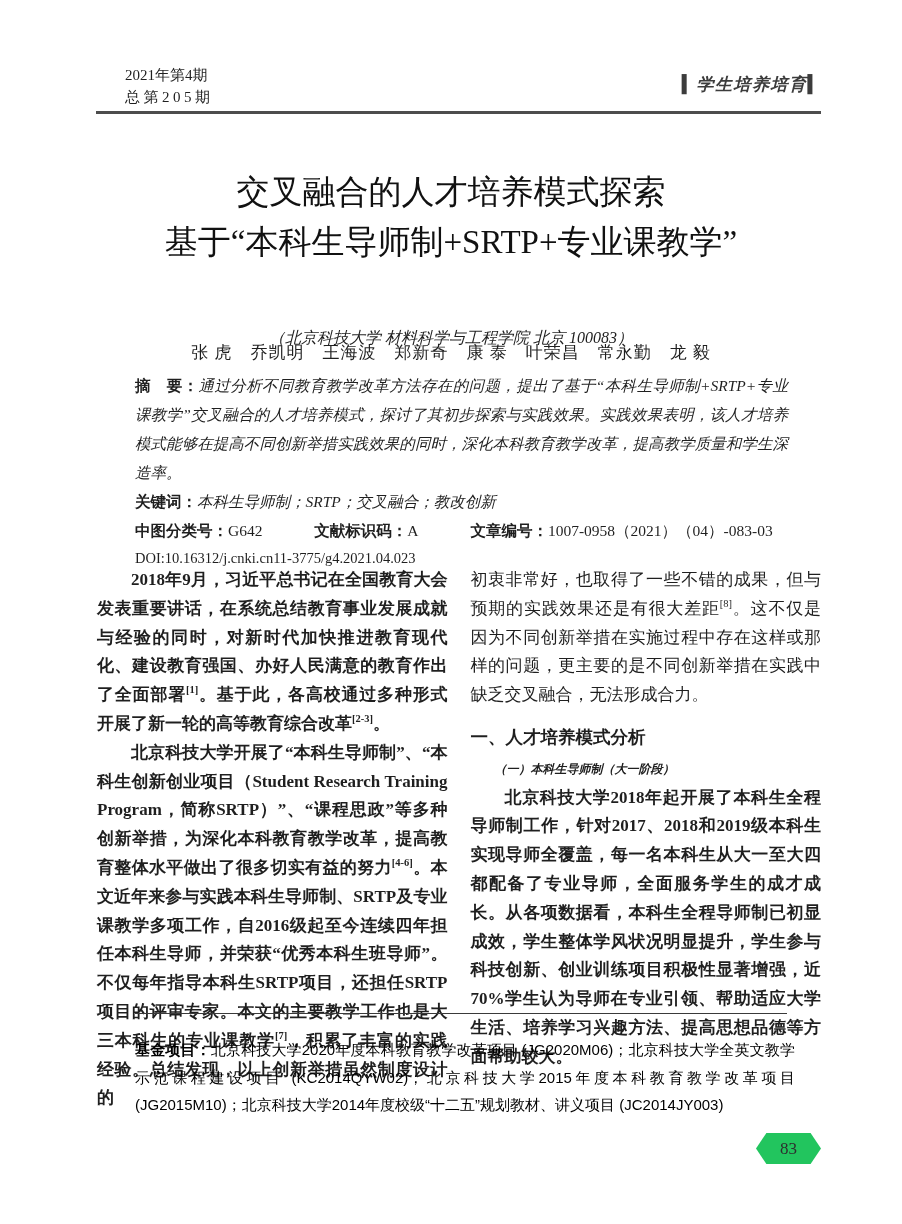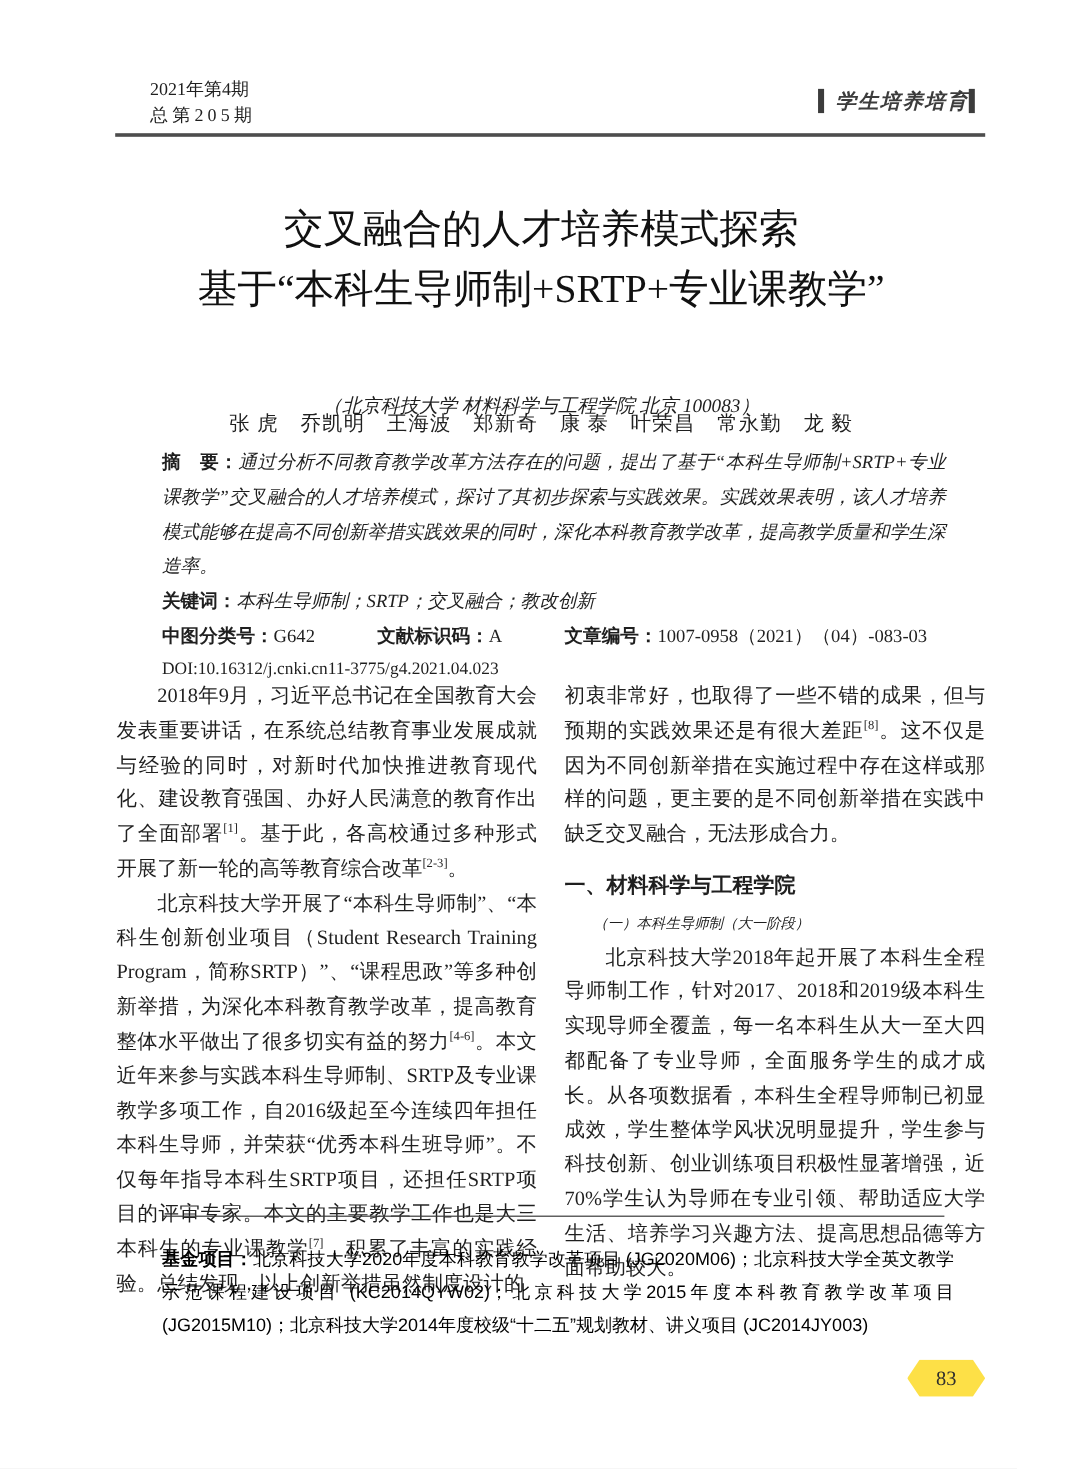--- a/index.html
+++ b/index.html
@@ -26,30 +26,30 @@
   .meta p{margin:0;text-align:justify;}
   .lbl{font-weight:bold;font-style:normal;font-family:"Liberation Sans","DejaVu Sans",sans-serif;}
   .kai{font-style:italic;}
   .meta .row3 .pair{margin-right:48px;}
   .meta .row3 .pair:last-child{margin-right:0;}
   .doi{font-size:14.5px;line-height:26px;}
   
   .columns{position:absolute;left:97px;top:566px;width:724px;display:flex;gap:23px;}
   .col{flex:1;font-size:17px;line-height:28.8px;text-align:justify;}
   .col p{margin:0;}
-  .indent{text-indent:2em;}
+  .indent{text-indent:2em;font-weight:bold;}
   sup.ref{font-size:10.5px;line-height:0;vertical-align:super;}
   .h1{font-family:"Liberation Sans","DejaVu Sans",sans-serif;font-weight:bold;font-size:17.5px;margin:13px 0 3px 0 !important;text-align:left;}
   .h2{font-style:italic;font-size:12px;}
   
   .fn-rule{position:absolute;left:135px;top:1013px;width:652px;height:0;border-top:1.5px solid #3a3a3a;}
   .footnote{position:absolute;left:135px;top:1036px;width:660px;font-family:"Liberation Sans","DejaVu Sans",sans-serif;font-size:15px;line-height:27.5px;text-align:justify;color:#000000;}
   .footnote p{margin:0;}
   
-  .badge{position:absolute;left:756px;top:1133px;width:65px;height:31px;background:#fde047;
+  .badge{position:absolute;left:756px;top:1133px;width:65px;height:31px;background:#22c55e;
     clip-path:polygon(16% 0,84% 0,100% 50%,84% 100%,16% 100%,0 50%);
     display:flex;align-items:center;justify-content:center;font-size:17px;color:#2e2e2e;}
   
   .copyright{position:absolute;left:28px;top:1192px;font-size:16.5px;color:#c3c3c3;white-space:nowrap;}
   .copyright .url{margin-left:26px;}
 </style>
 </head>
 <body>
 
 <div class="page">
@@ -80,21 +80,21 @@
     <p class="doi">DOI:10.16312/j.cnki.cn11-3775/g4.2021.04.023</p>
   </div>
 
   <div class="columns">
     <div class="col">
       <p class="indent"><span>2018年9月，习近平总书记在全国教育大会发表重要讲话，在系统总结教育事业发展成就与经验的同时，对新时代加快推进教育现代化、建设教育强国、办好人民满意的教育作出了全面部署</span><sup class="ref">[1]</sup><span>。基于此，各高校通过多种形式开展了新一轮的高等教育综合改革</span><sup class="ref">[2-3]</sup><span>。</span></p>
       <p class="indent"><span>北京科技大学开展了“本科生导师制”、“本科生创新创业项目（Student Research Training Program，简称SRTP）”、“课程思政”等多种创新举措，为深化本科教育教学改革，提高教育整体水平做出了很多切实有益的努力</span><sup class="ref">[4-6]</sup><span>。本文近年来参与实践本科生导师制、SRTP及专业课教学多项工作，自2016级起至今连续四年担任本科生导师，并荣获“优秀本科生班导师”。不仅每年指导本科生SRTP项目，还担任SRTP项目的评审专家。本文的主要教学工作也是大三本科生的专业课教学</span><sup class="ref">[7]</sup><span>，积累了丰富的实践经验。总结发现，以上创新举措虽然制度设计的</span></p>
     </div>
     <div class="col">
       <p><span>初衷非常好，也取得了一些不错的成果，但与预期的实践效果还是有很大差距</span><sup class="ref">[8]</sup><span>。这不仅是因为不同创新举措在实施过程中存在这样或那样的问题，更主要的是不同创新举措在实践中缺乏交叉融合，无法形成合力。</span></p>
-      <p class="h1">一、材料科学与工程学院</p>
+      <p class="h1">一、人才培养模式分析</p>
       <p class="h2 indent">（一）本科生导师制（大一阶段）</p>
       <p class="indent">北京科技大学2018年起开展了本科生全程导师制工作，针对2017、2018和2019级本科生实现导师全覆盖，每一名本科生从大一至大四都配备了专业导师，全面服务学生的成才成长。从各项数据看，本科生全程导师制已初显成效，学生整体学风状况明显提升，学生参与科技创新、创业训练项目积极性显著增强，近70%学生认为导师在专业引领、帮助适应大学生活、培养学习兴趣方法、提高思想品德等方面帮助较大。</p>
     </div>
   </div>
 
   <div class="fn-rule"></div>
   <div class="footnote">
     <p><span class="lbl">基金项目：</span><span>北京科技大学2020年度本科教育教学改革项目 (JG2020M06)；北京科技大学全英文教学示范课程建设项目 (KC2014QYW02)；北京科技大学2015年度本科教育教学改革项目 (JG2015M10)；北京科技大学2014年度校级“十二五”规划教材、讲义项目 (JC2014JY003)</span></p>
   </div>
 

